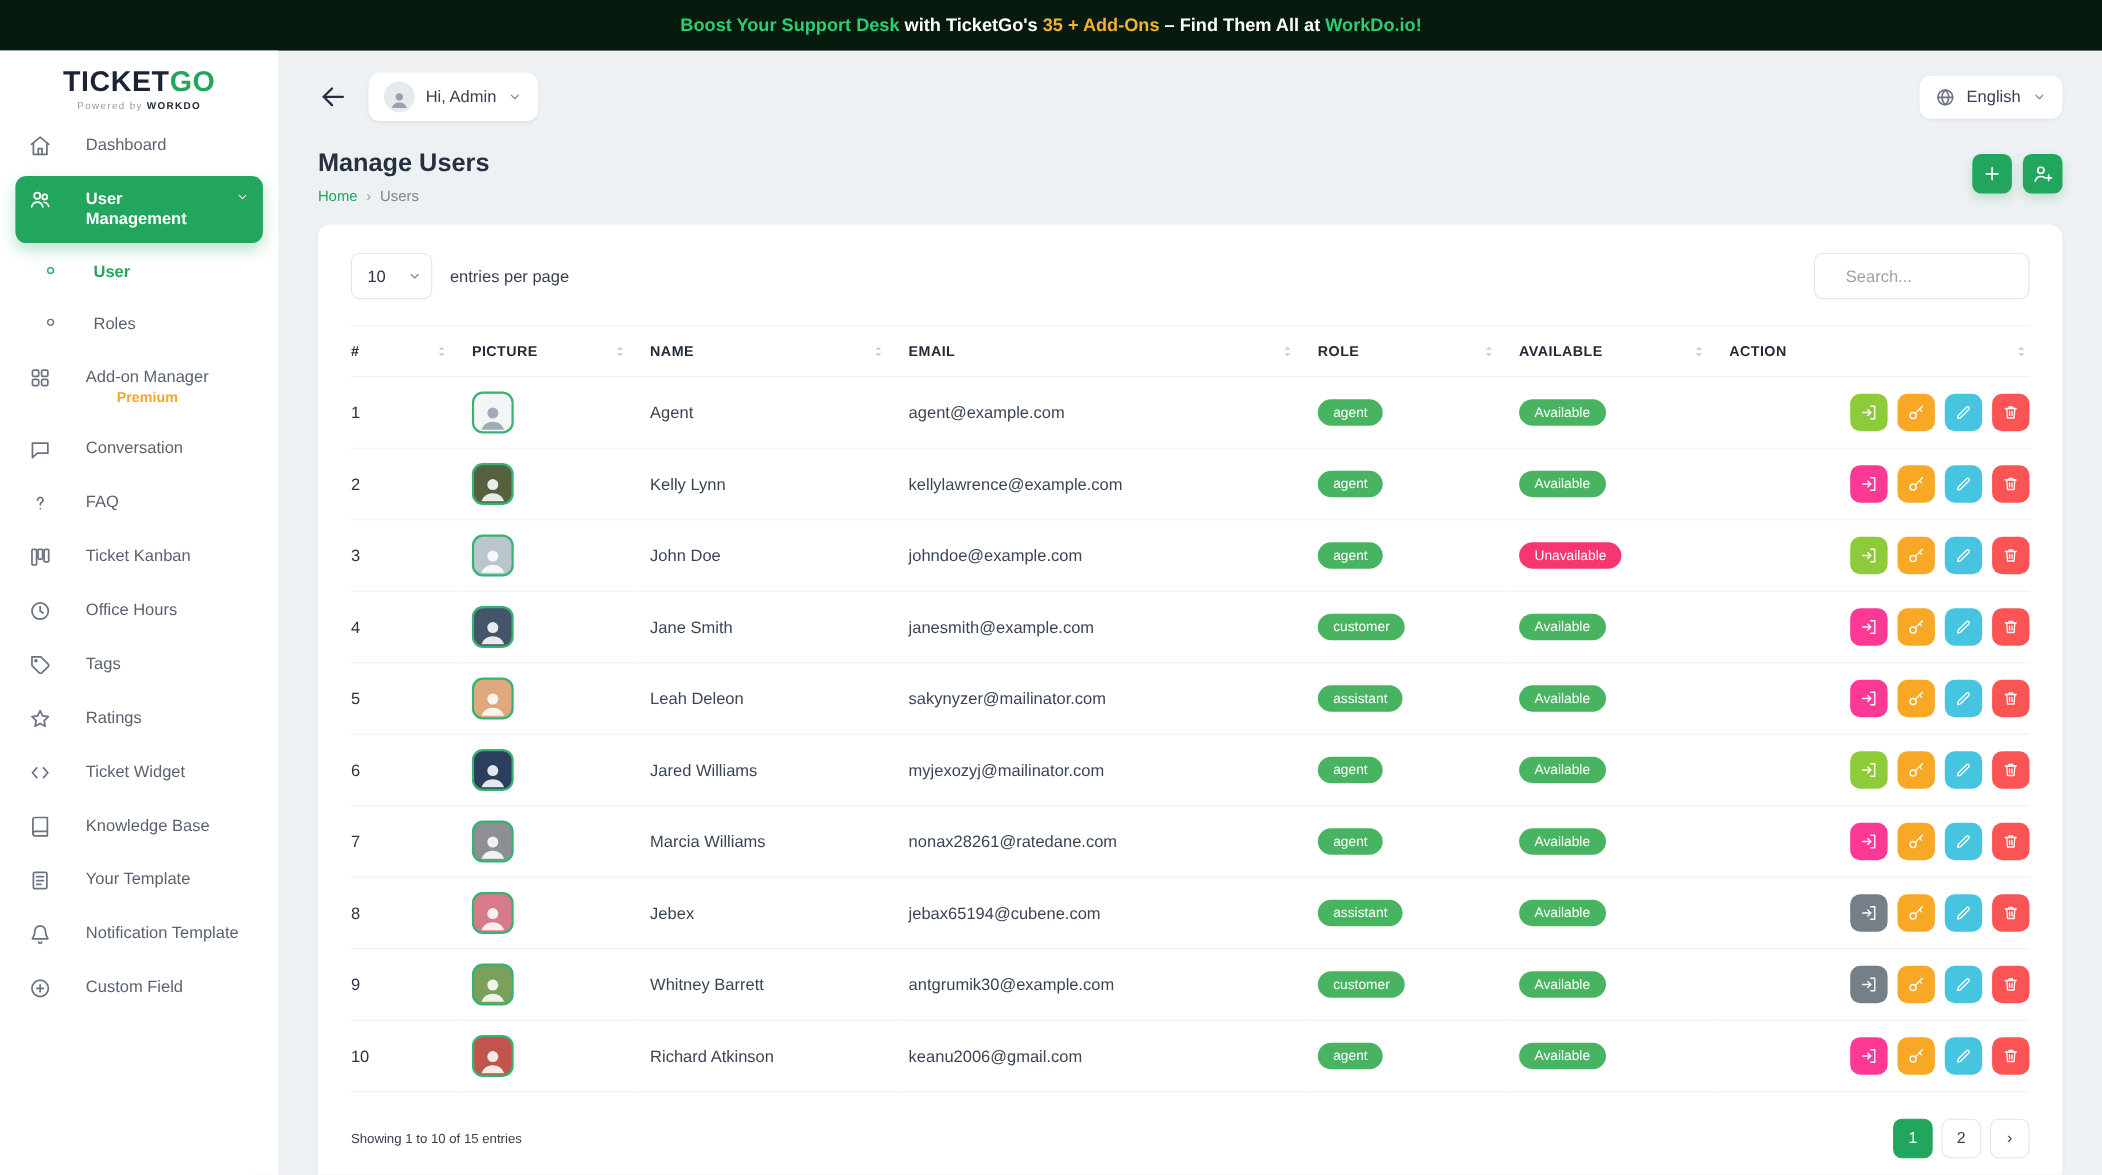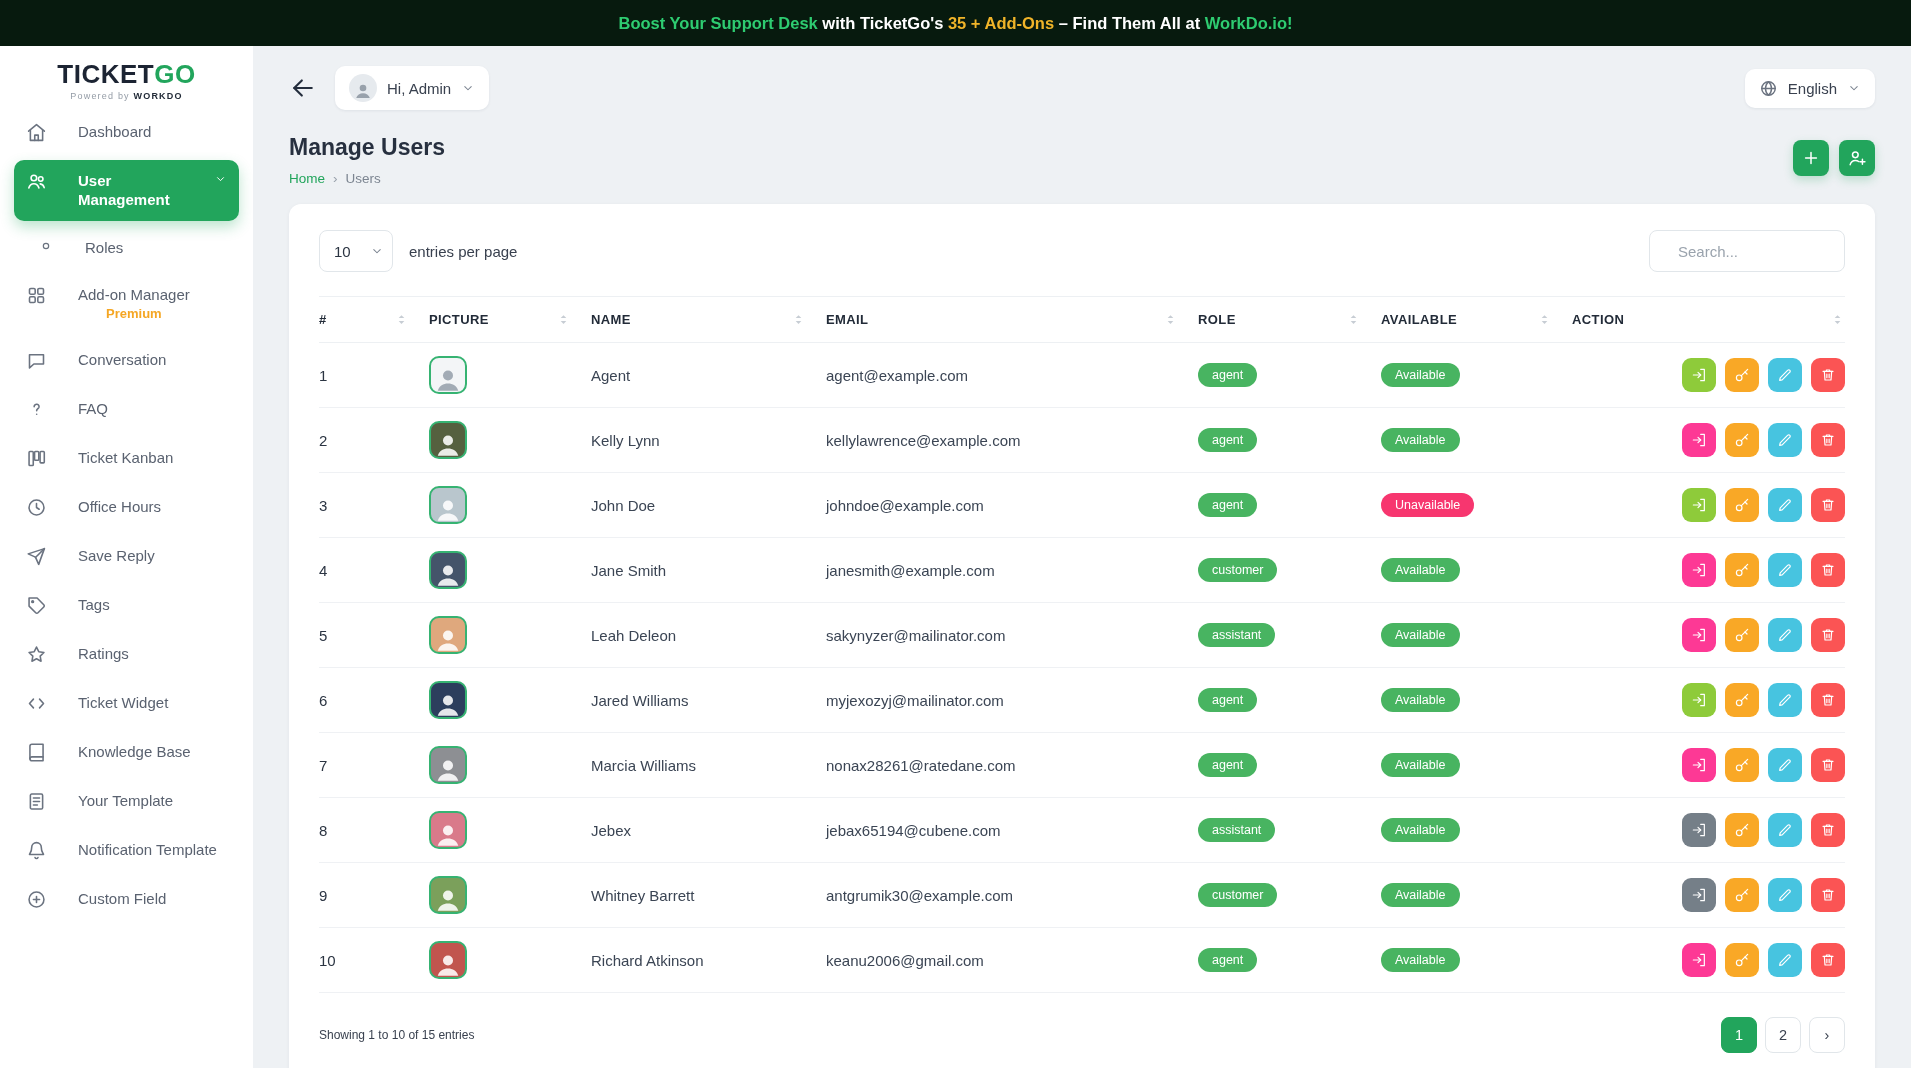--- a/index.html
+++ b/index.html
@@ -141,20 +141,30 @@
           </span>
           <span class="nav-texts">
             <span class="nav-label">User Management</span>
           </span>
           <span class="nav-caret">
             <svg viewBox="0 0 24 24" fill="none" stroke="currentColor" stroke-width="1.8" stroke-linecap="round" stroke-linejoin="round">
               <path d="M6.5 9.5l5.5 5.5 5.5-5.5"></path>
             </svg>
           </span>
         </div>
+        <div class="nav-item sub active">
+          <span class="nav-icon">
+            <svg viewBox="0 0 24 24" fill="none" stroke="currentColor" stroke-width="1.8" stroke-linecap="round" stroke-linejoin="round">
+              <circle cx="12" cy="12" r="4"></circle>
+            </svg>
+          </span>
+          <span class="nav-texts">
+            <span class="nav-label">User</span>
+          </span>
+        </div>
         <div class="nav-item sub">
           <span class="nav-icon">
             <svg viewBox="0 0 24 24" fill="none" stroke="currentColor" stroke-width="1.8" stroke-linecap="round" stroke-linejoin="round">
               <circle cx="12" cy="12" r="4"></circle>
             </svg>
           </span>
           <span class="nav-texts">
             <span class="nav-label">Roles</span>
           </span>
         </div>
@@ -207,31 +217,20 @@
         </div>
         <div class="nav-item">
           <span class="nav-icon">
             <svg viewBox="0 0 24 24" fill="none" stroke="currentColor" stroke-width="1.8" stroke-linecap="round" stroke-linejoin="round">
               <circle cx="12" cy="12" r="8.5"></circle>
               <path d="M12 7.5V12l3 2"></path>
             </svg>
           </span>
           <span class="nav-texts">
             <span class="nav-label">Office Hours</span>
-          </span>
-        </div>
-        <div class="nav-item">
-          <span class="nav-icon">
-            <svg viewBox="0 0 24 24" fill="none" stroke="currentColor" stroke-width="1.8" stroke-linecap="round" stroke-linejoin="round">
-              <path d="M21 3L10.8 13.2"></path>
-              <path d="M21 3l-6.5 18-3.7-8.3L2.5 9z"></path>
-            </svg>
-          </span>
-          <span class="nav-texts">
-            <span class="nav-label">Save Reply</span>
           </span>
         </div>
         <div class="nav-item">
           <span class="nav-icon">
             <svg viewBox="0 0 24 24" fill="none" stroke="currentColor" stroke-width="1.8" stroke-linecap="round" stroke-linejoin="round">
               <path d="M20.3 13.7l-6.6 6.6a1.8 1.8 0 0 1-2.6 0L3.5 12.7V3.5h9.2l7.6 7.6a1.8 1.8 0 0 1 0 2.6z"></path>
               <circle cx="7.6" cy="7.6" r="1"></circle>
             </svg>
           </span>
           <span class="nav-texts">

